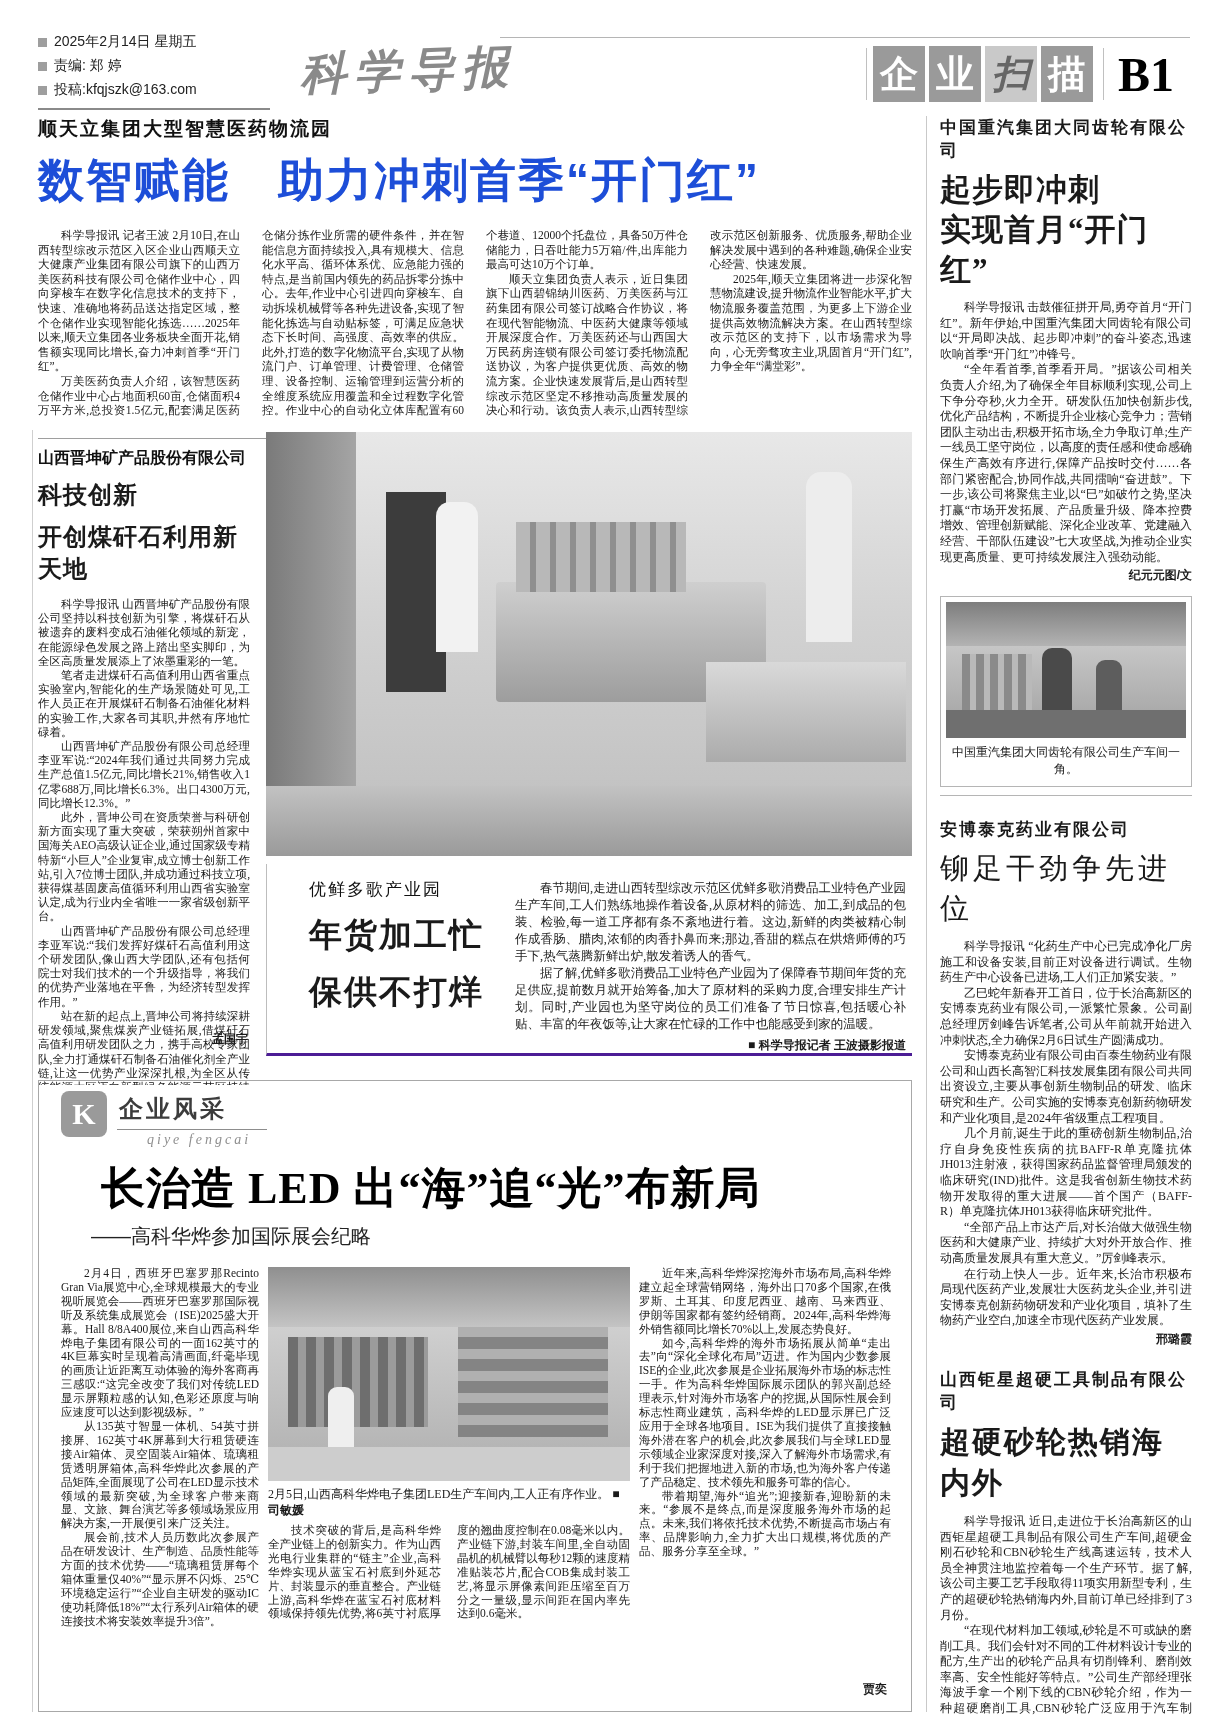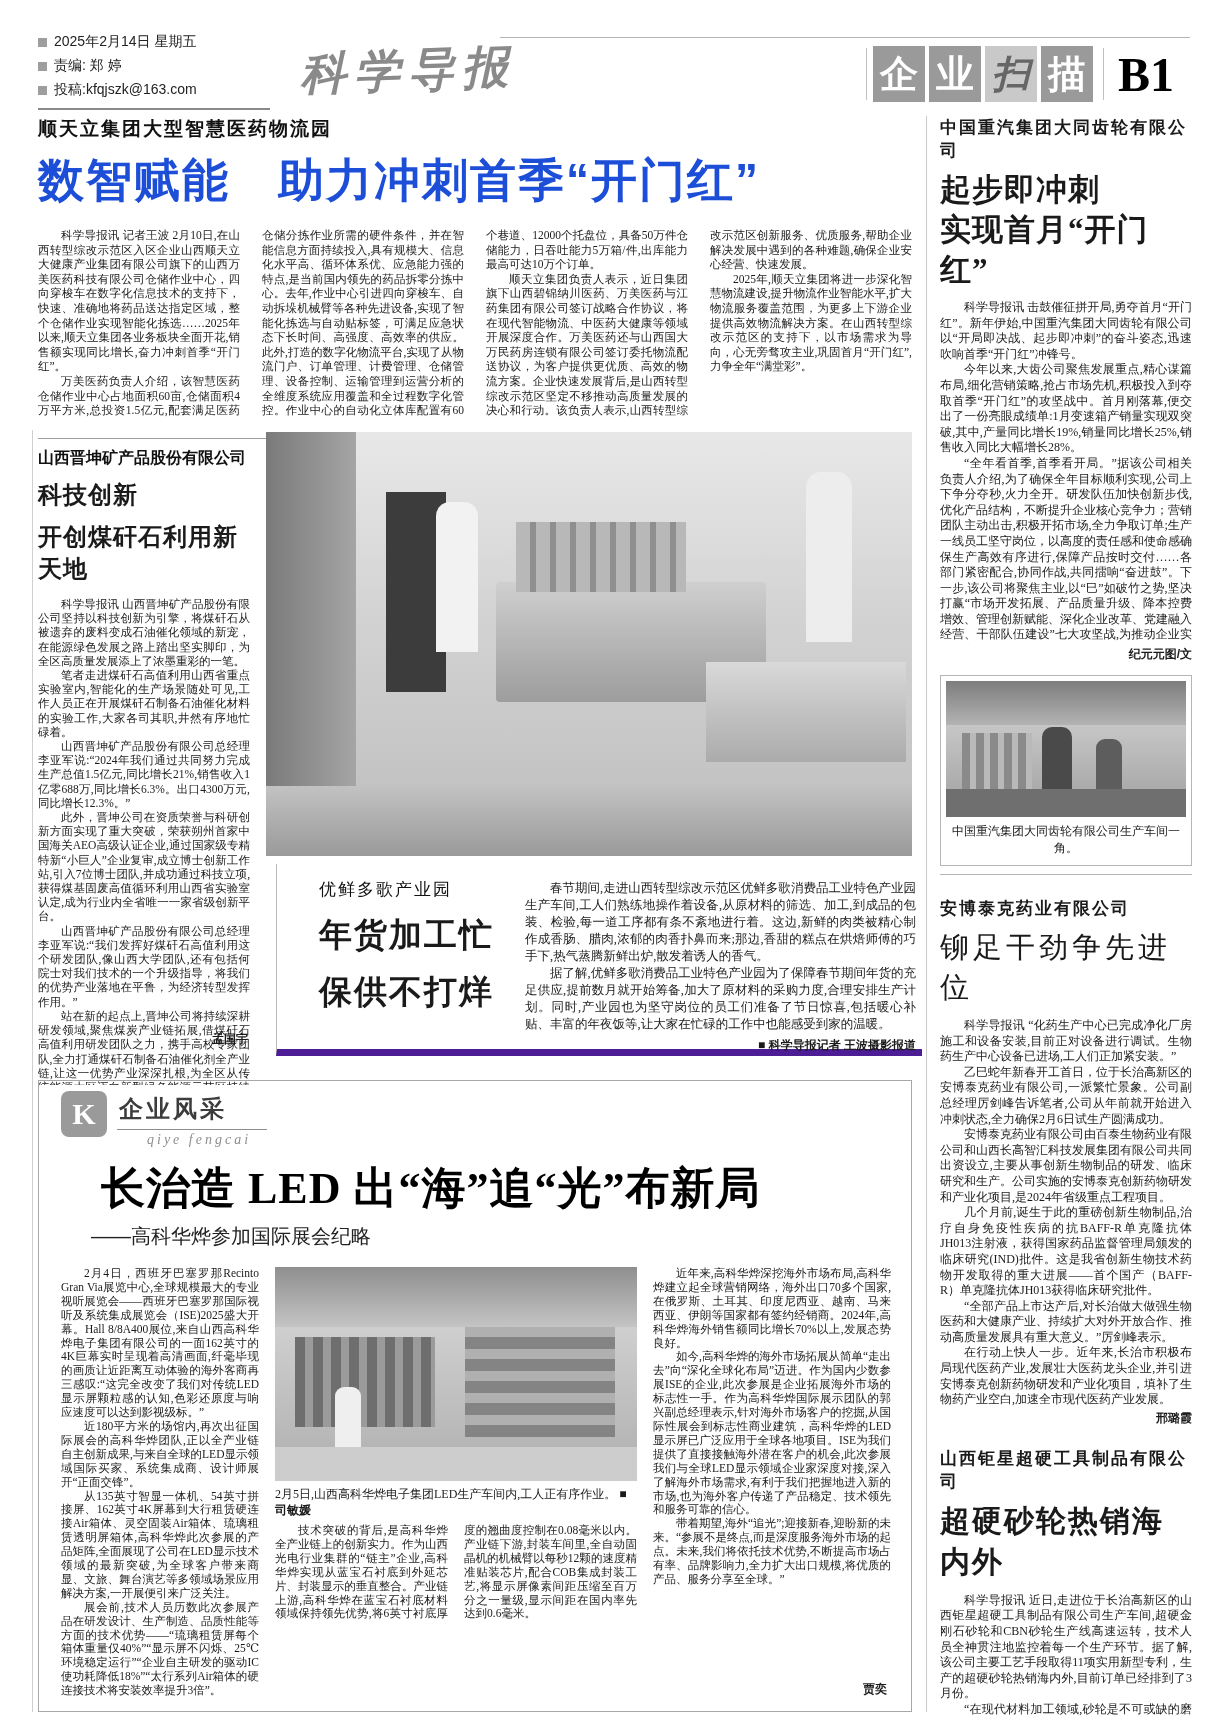--- a/index.html
+++ b/index.html
@@ -42,21 +42,21 @@
     margin-top:10px; letter-spacing:1px; }
   #jinkun .body-txt { margin-top:12px; font-size:11.5px; line-height:14.2px; height:488px; overflow:hidden; }
   #jinkun .byline { position:absolute; bottom:0; right:2px; font-size:12px; }
   #page-left-rule { left:32px; top:430px; width:1px; height:1282px; background:#cfcfcf; }
   
   #center-photo { top:432px; left:266px; width:646px; height:424px;
     background:linear-gradient(180deg,#e8e8e8 0%,#d2d2d2 45%,#bdbdbd 100%); overflow:hidden; }
   .ph-shape { position:absolute; }
   
   #youxian { top:864px; left:266px; width:646px; height:192px; border-left:1px solid #bdbdbd;
-    border-bottom:7px solid #4c1d95; padding:14px 0 0 42px; display:flex;margin-left:10px; }
+    border-bottom:3px solid #4c1d95; padding:14px 0 0 42px; display:flex; }
   #yx-left { width:200px; flex:0 0 auto; }
   #yx-left .kicker { font-size:17px; font-weight:500; letter-spacing:2px; }
   .yx-title { font-size:33px; font-weight:bold; margin-top:12px; letter-spacing:2px; }
   #yx-right { flex:1; padding:2px 6px 0 6px; font-size:12.5px; line-height:17px; }
   #yx-right .credit { text-align:right; font-weight:bold; margin-top:4px;
     font-family:"Liberation Sans",sans-serif; font-size:12px; }
   
   #fengcai { top:1080px; left:38px; width:874px; height:632px; border:1px solid #a8a8a8; }
   #fc-logo { position:absolute; top:10px; left:22px; display:flex; align-items:flex-start; gap:10px; }
   #fc-badge { width:46px; height:46px; background:#9a9a9a; border-radius:8px; color:#fff;
@@ -64,21 +64,21 @@
     display:flex; align-items:center; justify-content:center; }
   #fc-title-wrap { padding-top:2px; }
   #fc-title { font-size:24px; font-weight:bold; font-family:"Liberation Sans",sans-serif;
     letter-spacing:3px; border-bottom:1px solid #8d8d8d; padding:0 40px 4px 2px; color:#3c3c3c; }
   #fc-pinyin { font-style:italic; color:#8f8f8f; font-size:14px; letter-spacing:3px;
     margin:2px 0 0 30px; font-family:"Liberation Serif",serif; }
   #fc-head { position:absolute; top:78px; left:62px; font-size:44px; font-weight:bold;
     letter-spacing:1px; color:#000; }
   #fc-sub { position:absolute; top:142px; left:52px; font-size:20px;
     font-family:"Liberation Sans",sans-serif; color:#222; }
-  #fc-cols { position:absolute; top:186px; left:22px; right:20px; bottom:14px; display:flex; gap:16px; }
+  #fc-cols { position:absolute; top:186px; left:22px; right:20px; bottom:14px; display:flex; gap:9px; }
   #fc-c1 { width:198px; flex:0 0 auto; font-size:11.5px; line-height:13.9px; overflow:hidden; }
   #fc-mid { width:362px; flex:0 0 auto; }
   #fc-photo { width:362px; height:214px; background:linear-gradient(180deg,#dcdcdc,#aeaeae); position:relative; overflow:hidden; }
   #fc-cap { font-size:12px; line-height:16px; margin-top:5px; }
   #fc-cap .cap-credit { font-weight:bold; font-family:"Liberation Sans",sans-serif; }
   #fc-mid-txt { margin-top:6px; column-count:2; column-gap:16px; font-size:11.5px;
     line-height:13.9px; height:186px; overflow:hidden; }
   #fc-c3 { flex:1; font-size:11.5px; line-height:13.9px; overflow:hidden; position:relative; }
   #fc-c3 .byline { position:absolute; bottom:0; right:4px; font-size:12px; background:#fff; padding-left:8px; }
   
@@ -192,21 +192,20 @@
     <div id="fc-title-wrap">
       <div id="fc-title">企业风采</div>
       <div id="fc-pinyin">qiye fengcai</div>
     </div>
   </div>
   <div id="fc-head">长治造 LED 出“海”追“光”布新局</div>
   <div id="fc-sub">——高科华烨参加国际展会纪略</div>
   <div id="fc-cols">
     <div id="fc-c1" class="body-txt">
       <p>2月4日，西班牙巴塞罗那Recinto Gran Via展览中心,全球规模最大的专业视听展览会——西班牙巴塞罗那国际视听及系统集成展览会（ISE)2025盛大开幕。Hall 8/8A400展位,来自山西高科华烨电子集团有限公司的一面162英寸的4K巨幕实时呈现着高清画面,纤毫毕现的画质让近距离互动体验的海外客商再三感叹:“这完全改变了我们对传统LED显示屏颗粒感的认知,色彩还原度与响应速度可以达到影视级标。”</p>
-      <p>近180平方米的场馆内,再次出征国际展会的高科华烨团队,正以全产业链自主创新成果,与来自全球的LED显示领域国际买家、系统集成商、设计师展开“正面交锋”。</p>
       <p>从135英寸智显一体机、54英寸拼接屏、162英寸4K屏幕到大行租赁硬连接Air箱体、灵空固装Air箱体、琉璃租赁透明屏箱体,高科华烨此次参展的产品矩阵,全面展现了公司在LED显示技术领域的最新突破,为全球客户带来商显、文旅、舞台演艺等多领域场景应用解决方案,一开展便引来广泛关注。</p>
       <p>展会前,技术人员历数此次参展产品在研发设计、生产制造、品质性能等方面的技术优势——“琉璃租赁屏每个箱体重量仅40%”“显示屏不闪烁、25℃环境稳定运行”“企业自主研发的驱动IC使功耗降低18%”“太行系列Air箱体的硬连接技术将安装效率提升3倍”。</p>
     </div>
     <div id="fc-mid">
       <div id="fc-photo">
         <div class="ph-shape" style="left:0;top:0;width:100%;height:60px;background:linear-gradient(180deg,#8f8f8f,#c4c4c4);"></div>
         <div class="ph-shape" style="left:20px;top:70px;width:140px;height:90px;background:repeating-linear-gradient(90deg,#6e6e6e 0 10px,#9b9b9b 10px 18px);"></div>
         <div class="ph-shape" style="left:190px;top:60px;width:150px;height:110px;background:repeating-linear-gradient(0deg,#848484 0 12px,#b0b0b0 12px 22px);"></div>
         <div class="ph-shape" style="left:60px;top:120px;width:26px;height:80px;background:#efefef;border-radius:9px 9px 0 0;"></div>
         <div class="ph-shape" style="left:0;bottom:0;width:100%;height:34px;background:#cdcdcd;"></div>
@@ -232,21 +231,20 @@
 <div class="abs" id="rail">
 
   <div>
     <div class="rail-kicker">中国重汽集团大同齿轮有限公司</div>
     <div id="zq-head">
       <div>起步即冲刺</div>
       <div>实现首月“开门红”</div>
     </div>
     <div class="rail-body body-txt" id="zq-body">
       <p>科学导报讯 击鼓催征拼开局,勇夺首月“开门红”。新年伊始,中国重汽集团大同齿轮有限公司以“开局即决战、起步即冲刺”的奋斗姿态,迅速吹响首季“开门红”冲锋号。</p>
-      <p>今年以来,大齿公司聚焦发展重点,精心谋篇布局,细化营销策略,抢占市场先机,积极投入到夺取首季“开门红”的攻坚战中。首月刚落幕,便交出了一份亮眼成绩单:1月变速箱产销量实现双突破,其中,产量同比增长19%,销量同比增长25%,销售收入同比大幅增长28%。</p>
       <p>“全年看首季,首季看开局。”据该公司相关负责人介绍,为了确保全年目标顺利实现,公司上下争分夺秒,火力全开。研发队伍加快创新步伐,优化产品结构，不断提升企业核心竞争力；营销团队主动出击,积极开拓市场,全力争取订单;生产一线员工坚守岗位，以高度的责任感和使命感确保生产高效有序进行,保障产品按时交付……各部门紧密配合,协同作战,共同擂响“奋进鼓”。下一步,该公司将聚焦主业,以“巳”如破竹之势,坚决打赢“市场开发拓展、产品质量升级、降本控费增效、管理创新赋能、深化企业改革、党建融入经营、干部队伍建设”七大攻坚战,为推动企业实现更高质量、更可持续发展注入强劲动能。</p>
     </div>
     <div class="rail-byline">纪元元图/文</div>
     <div id="zq-photo-box">
       <div id="zq-photo">
         <div class="ph-shape" style="left:0;top:0;width:100%;height:44px;background:linear-gradient(180deg,#7d7d7d,#b3b3b3);"></div>
         <div class="ph-shape" style="left:16px;top:52px;width:70px;height:60px;background:repeating-linear-gradient(90deg,#8a8a8a 0 8px,#b9b9b9 8px 14px);"></div>
         <div class="ph-shape" style="left:96px;top:46px;width:30px;height:64px;background:#4a4a4a;border-radius:10px 10px 0 0;"></div>
         <div class="ph-shape" style="left:150px;top:58px;width:26px;height:50px;background:#5d5d5d;border-radius:9px 9px 0 0;"></div>
         <div class="ph-shape" style="left:0;bottom:0;width:100%;height:28px;background:#6f6f6f;"></div>

